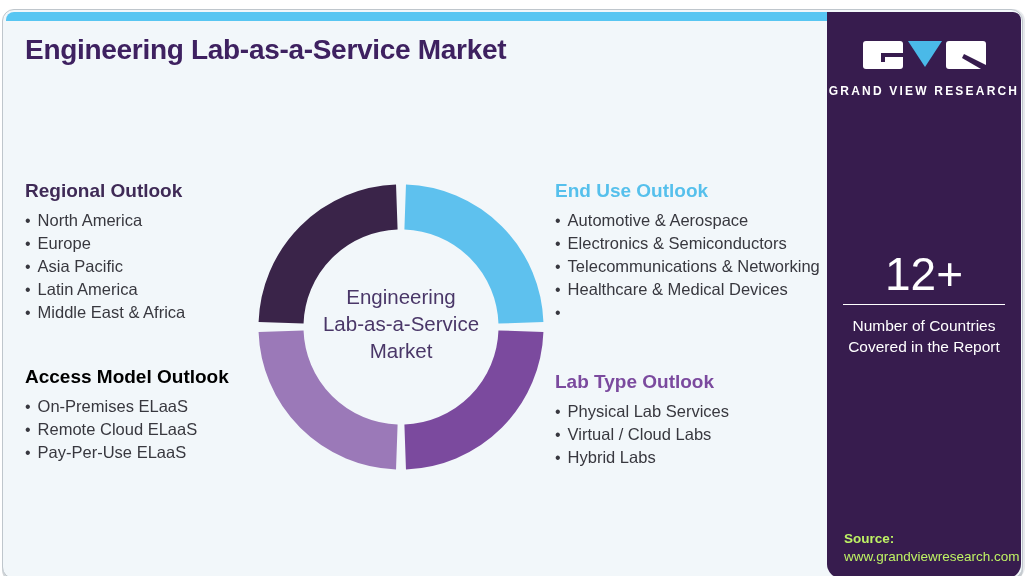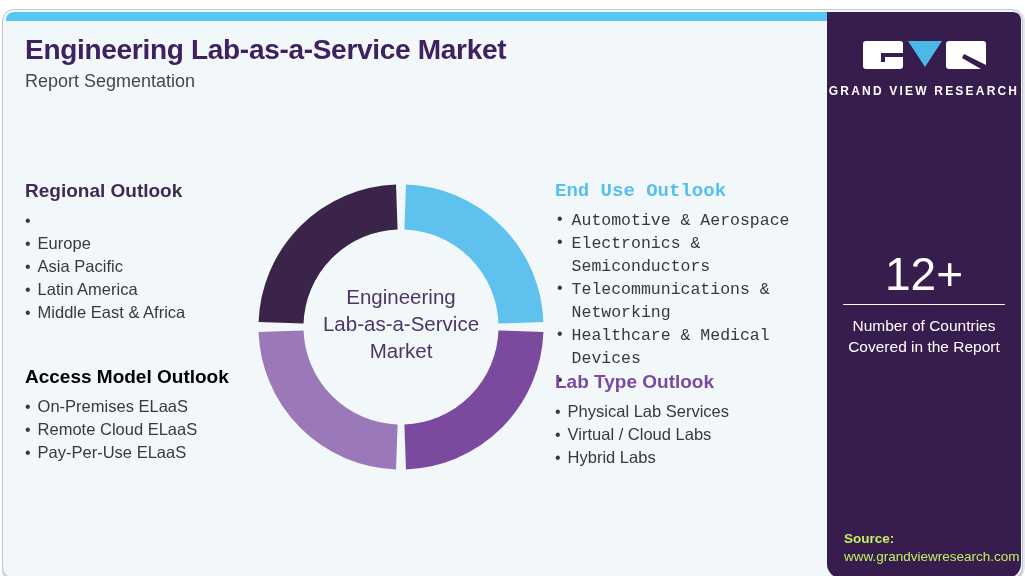--- a/index.html
+++ b/index.html
@@ -35,21 +35,21 @@
   ul.blist{list-style:none;margin:0;padding:0;}
   ul.blist li{
     font-size:16.5px;color:#38383f;line-height:23px;
     display:flex;align-items:flex-start;
   }
   ul.blist li .dot{
     flex:0 0 auto;margin-right:7px;font-size:16px;line-height:23px;color:#38383f;
   }
   .sec-regional{left:22px;top:170px;width:240px;}
   .sec-access  {left:22px;top:356px;width:250px;}
-  .sec-enduse  {left:552px;top:170px;width:272px;font-family:Liberation Mono, monospace;}
+  .sec-enduse  {left:552px;top:170px;width:272px;}
   .sec-labtype {left:552px;top:361px;width:272px;}
   
   .donut-wrap{position:absolute;left:254px;top:173px;width:288px;height:288px;}
   .donut-wrap svg{display:block;}
   
   .sidebar{
     position:absolute;left:824px;top:2px;width:194px;height:566px;
     background:#371c4e;border-radius:0 8px 14px 14px;
   }
   .logo-block{position:absolute;top:27px;left:0;width:100%;text-align:center;}
@@ -66,28 +66,28 @@
   .source-url{font-size:13.5px;line-height:18px;}
 </style>
 </head>
 <body>
 
 <div class="canvas">
   <div class="topbar"></div>
 
   <div class="header">
     <div class="title">Engineering Lab-as-a-Service Market</div>
-    <div class="subtitle">Report Segmentation</div>
   </div>
 
   <div class="section sec-regional">
     <h3>Regional Outlook</h3>
     <ul class="blist">
       <li>
           <span class="dot">•</span>
+          <span>North America</span>
         </li>
       <li>
           <span class="dot">•</span>
           <span>Europe</span>
         </li>
       <li>
           <span class="dot">•</span>
           <span>Asia Pacific</span>
         </li>
       <li>

